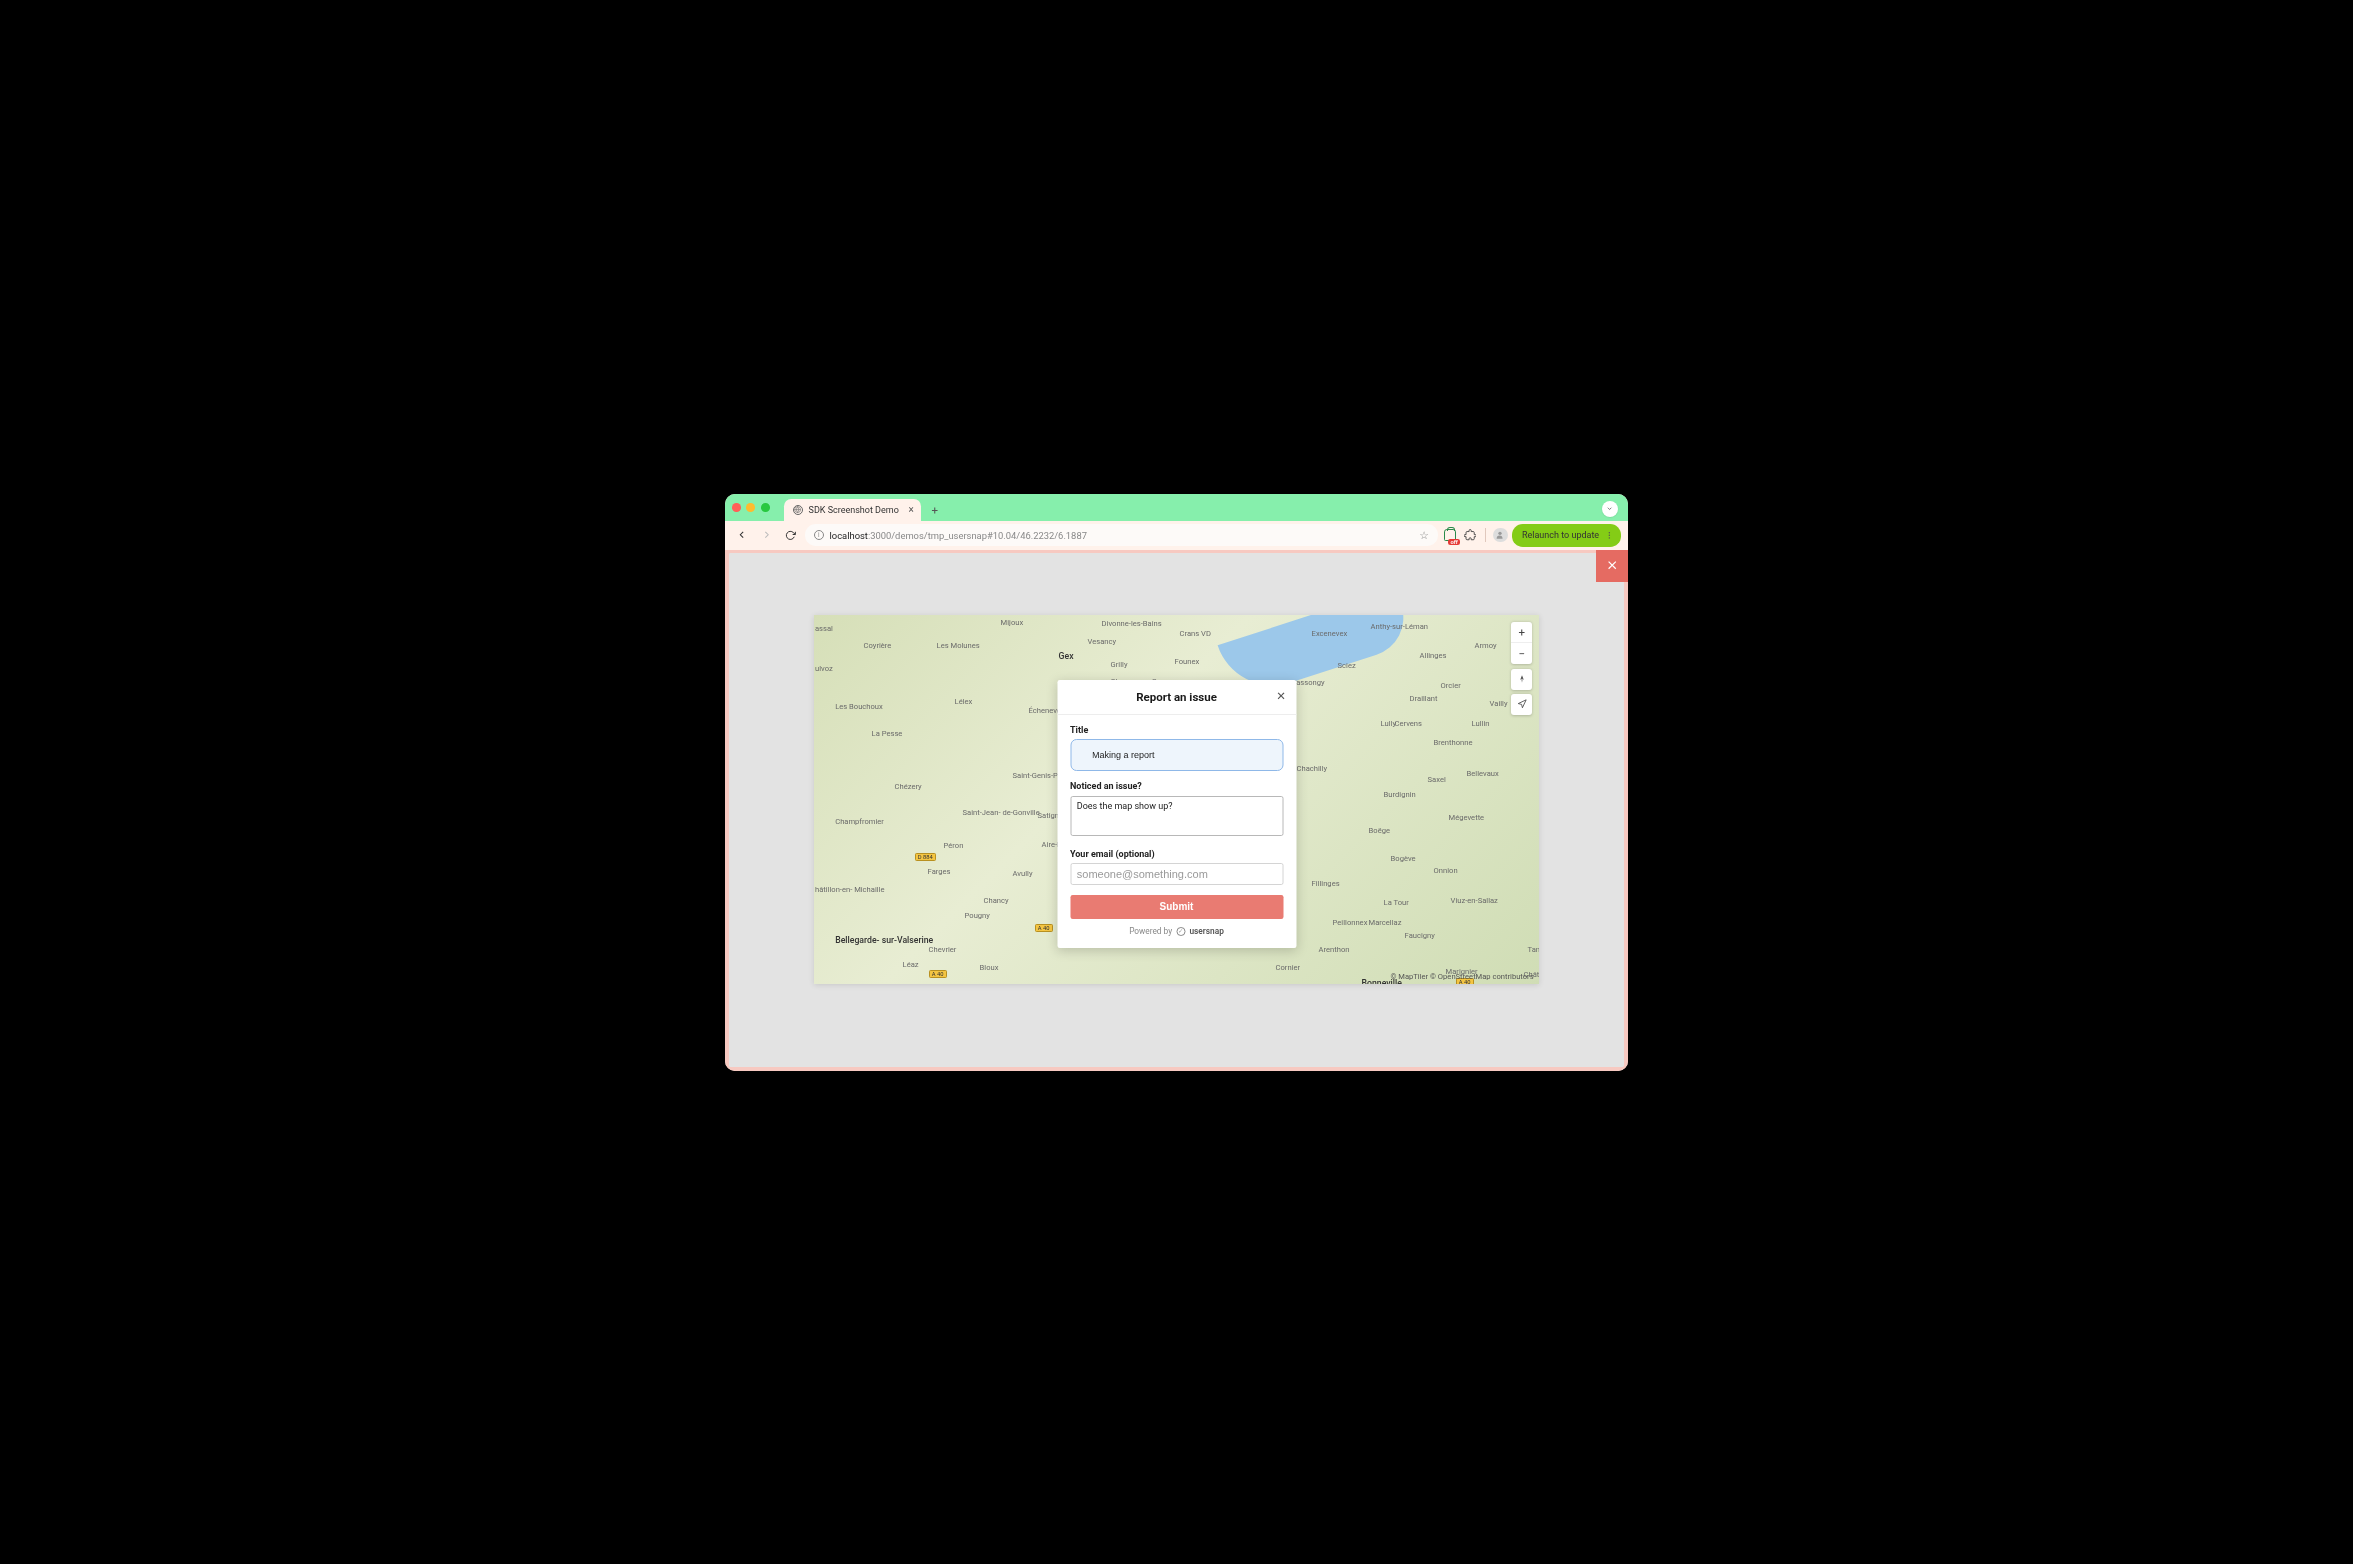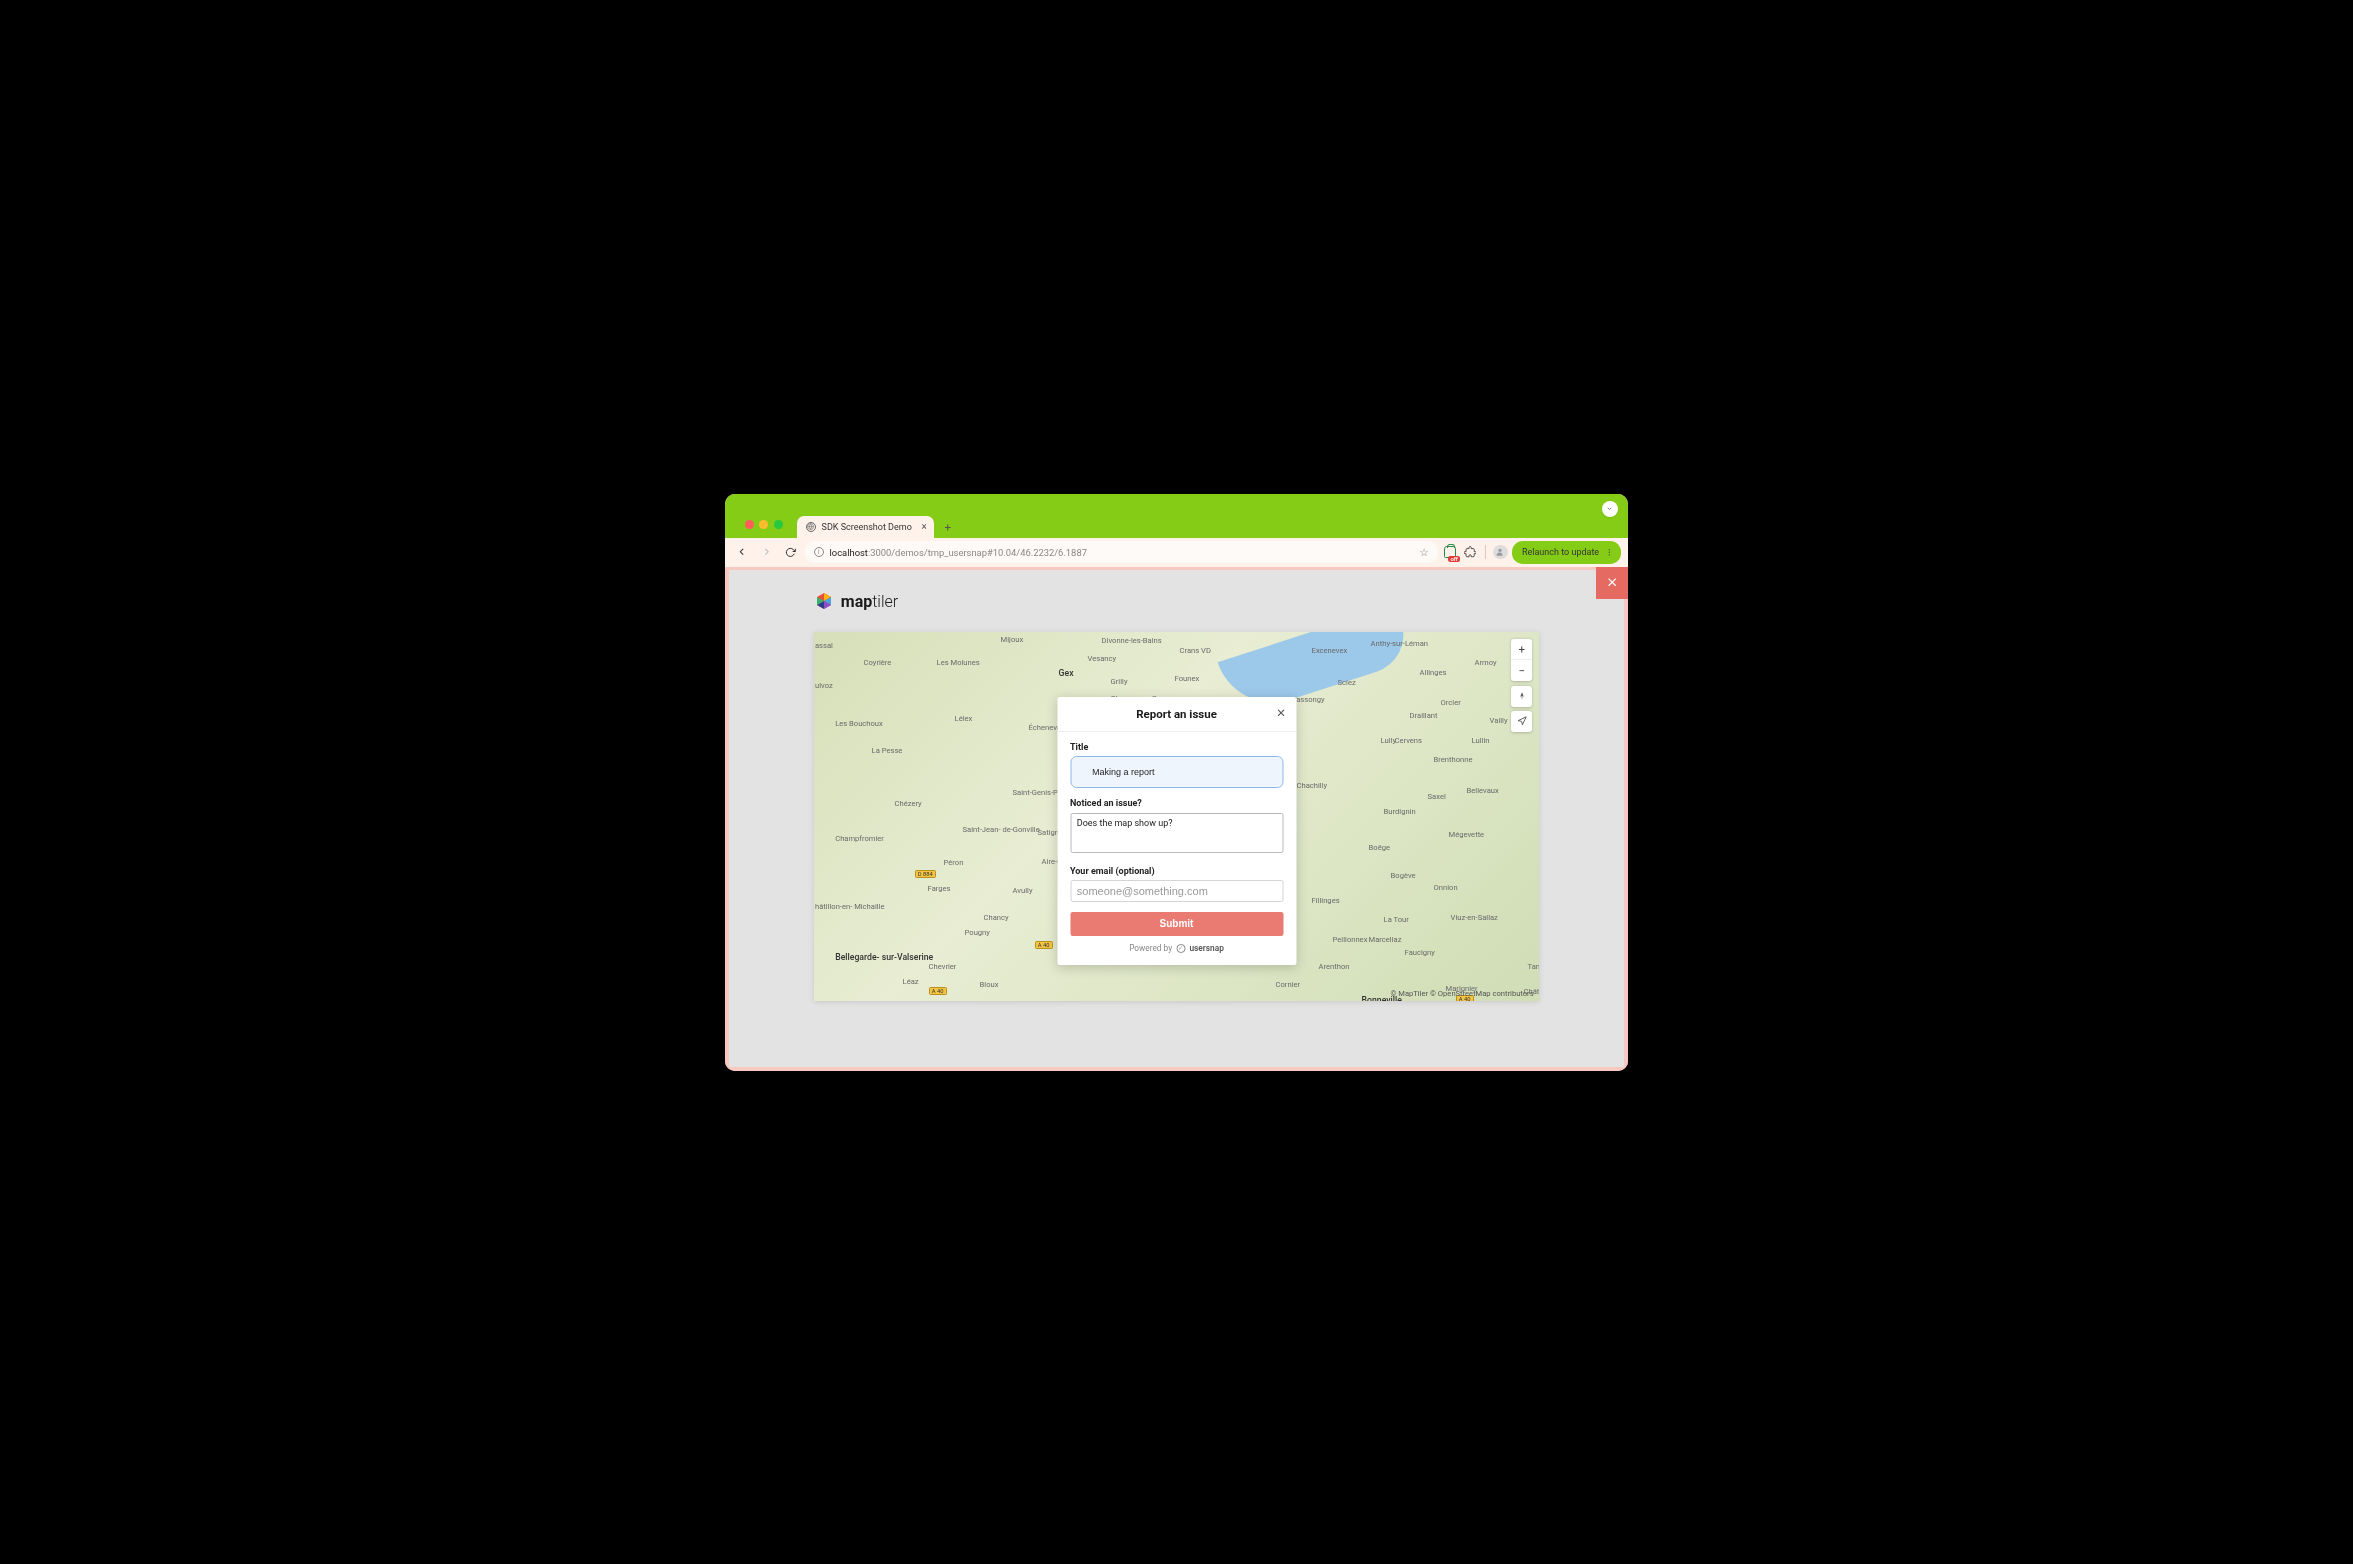--- a/index.html
+++ b/index.html
@@ -16,25 +16,25 @@
     height: 577px;
     background: #fce5db;
     border-radius: 10px;
     overflow: hidden;
     display: flex;
     flex-direction: column;
     position: relative;
   }
   
   .tab-strip {
-    height: 44px;
-    background: #84cc16;
+    height: 27px;
+    background: #86efac;
     display: flex;
     align-items: flex-end;
-    padding-left: 20px;
+    padding-left: 7px;
     position: relative;
   }
   .traffic-lights {
     display: flex;
     gap: 5.8px;
     align-items: center;
     padding-bottom: 8.7px;
     margin-right: 14.4px;
   }
   .traffic-lights span {
@@ -271,33 +271,20 @@
 
   <div class="viewport">
     <div class="close-overlay">
       <svg viewBox="0 0 24 24">
           <line x1="6" y1="6" x2="18" y2="18"></line>
           <line x1="18" y1="6" x2="6" y2="18"></line>
         </svg>
     </div>
     <div class="viewport-inner">
 
-      <div class="logo-bar">
-        <div class="logo">
-          <svg class="logo-mark" viewBox="0 0 40 40">
-            <polygon points="20,4 34,12 34,28 20,36 6,28 6,12" fill="#e84f3d"></polygon>
-            <polygon points="20,4 34,12 20,20" fill="#ffb400"></polygon>
-            <polygon points="34,12 34,28 20,20" fill="#4aa3e0"></polygon>
-            <polygon points="20,36 34,28 20,20" fill="#8a4fc7"></polygon>
-            <polygon points="6,28 20,36 20,20" fill="#2a3c8f"></polygon>
-            <polygon points="6,12 6,28 20,20" fill="#32b46c"></polygon>
-          </svg>
-          <span><b>map</b><span>tiler</span></span>
-        </div>
-      </div>
 
       <div class="map-wrap">
         <div class="map-bg">
           <div class="lake"></div>
           <div id="map-labels">
               <span class="map-label" style="left: 288px; top: 4.3px;">Divonne-les-Bains</span>
               <span class="map-label" style="left: 366px; top: 14.4px;">Crans VD</span>
               <span class="map-label" style="left: 498px; top: 14.4px;">Excenevex</span>
               <span class="map-label" style="left: 557px; top: 7.2px;">Anthy-sur-Léman</span>
               <span class="map-label" style="left: 187px; top: 2.9px;">Mijoux</span>

